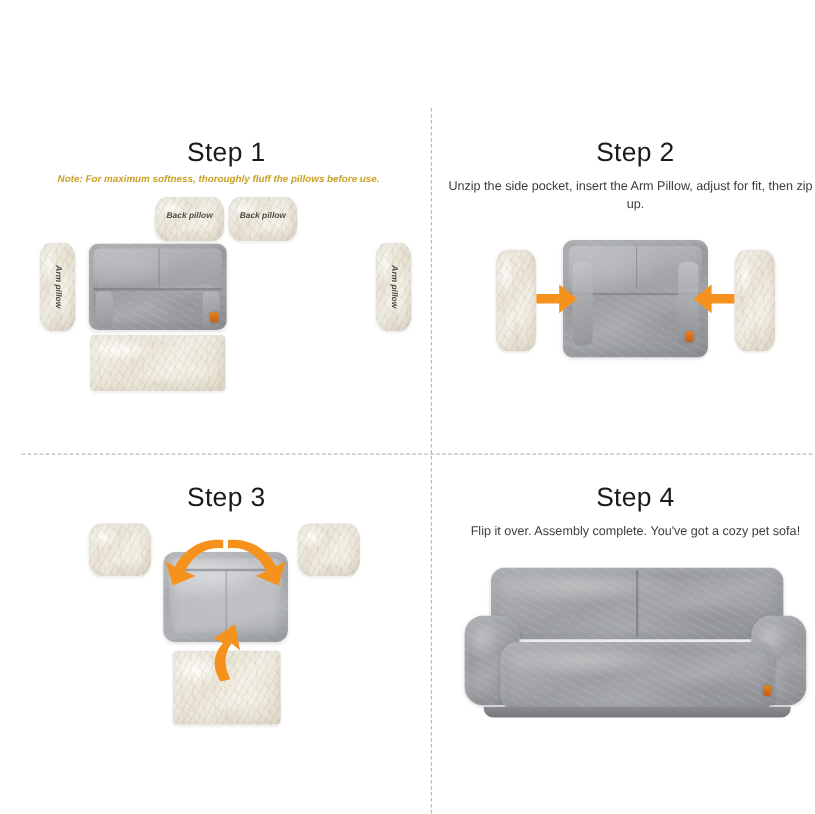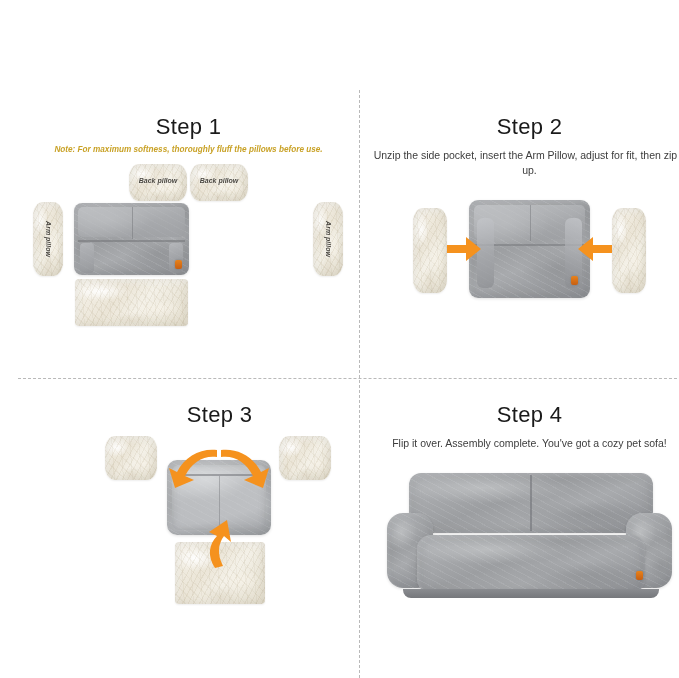--- a/index.html
+++ b/index.html
@@ -36,41 +36,41 @@
     border-left:1px dashed #b9b9b9;
   }
   .divider-h{
     position:absolute;left:0;top:288px;width:679px;height:0;
     border-top:1px dashed #b9b9b9;
   }
 
   .cell{position:absolute;width:341px;height:288px;box-sizing:border-box;}
   .cell-1{left:0;top:0;}
   .cell-2{left:341px;top:0;}
-  .cell-3{left:0;top:288px;margin-left:31px;}
+  .cell-3{left:0;top:288px;}
   .cell-4{left:341px;top:288px;}
 
   .step-title{
     text-align:center;
     font-size:22px;
     color:#1a1a1a;
     margin-top:24px;
     font-weight:normal;
     letter-spacing:0.3px;
   }
   .step-desc{
     text-align:center;
     font-size:10.5px;
     color:#3d3d3d;
     line-height:1.45;
     margin-top:8px;
     padding:0 14px;
   }
   .step-note{
-    text-align:center;
+    text-align:left;
     font-size:8.2px;
     color:#c9a227;
     font-style:italic;
     font-weight:bold;
     line-height:1.35;
     margin-top:4px;
     padding:0 30px;
   }
 
   

